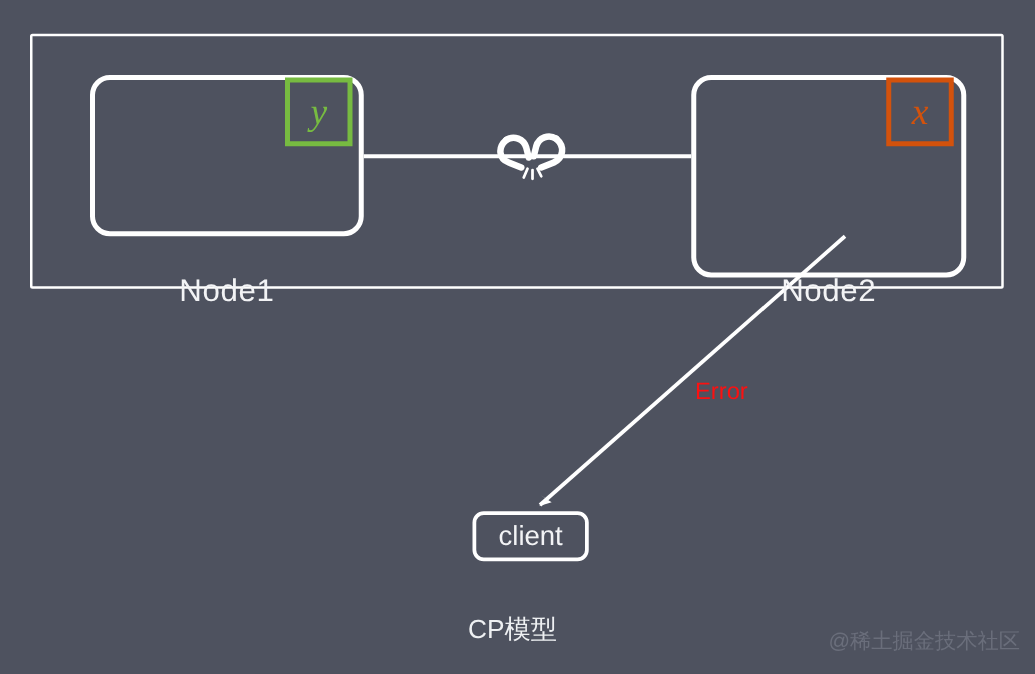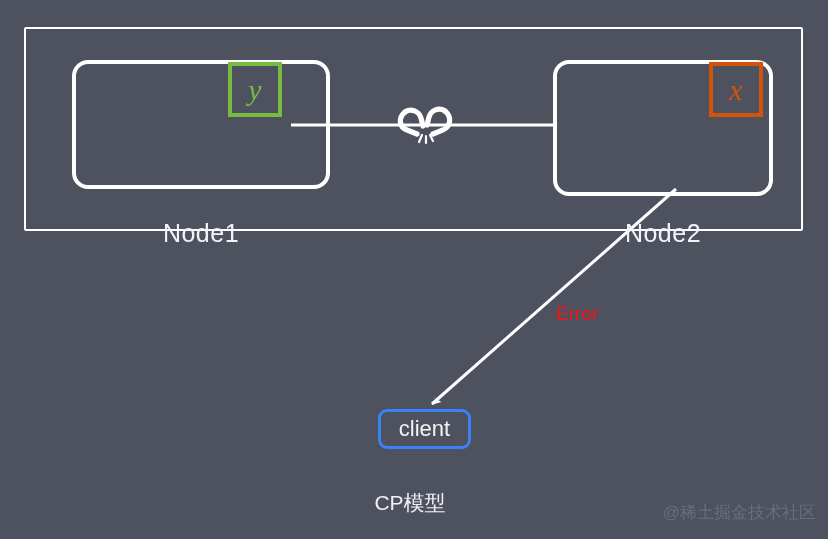--- a/index.html
+++ b/index.html
@@ -59,36 +59,36 @@
   #outer-region {
     position: absolute;
     left: 24px;
     top: 27px;
     width: 779px;
     height: 204px;
     box-sizing: border-box;
     border: 2px solid #ffffff;
     border-radius: 2px;
   }
-  #node1-box { left: 72px; top: 60px; width: 258px; height: 129px; }
-  #node2-box { left: 553px; top: 60px; width: 220px; height: 136px; }
+  #node1-box { left: 72px; top: 60px; width: 219px; height: 129px; }
+  #node2-box { left: 553px; top: 60px; width: 220px; height: 162px; }
   #node1-label { top: 155px; }
   #node2-label { top: 155px; }
 
   #var-y { left: 228px; top: 62px; }
   #var-x { left: 709px; top: 62px; }
 
   #client-box {
     position: absolute;
     left: 378px;
     top: 409px;
     width: 93px;
     height: 40px;
     box-sizing: border-box;
-    border: 3px solid #3b82f6;
+    border: 3px solid #ffffff;
     border-radius: 9px;
     display: flex;
     align-items: center;
     justify-content: center;
   }
   #client-label {
     color: #f2f3f5;
     font-size: 22px;
     font-family: "Liberation Sans", sans-serif;
   }

